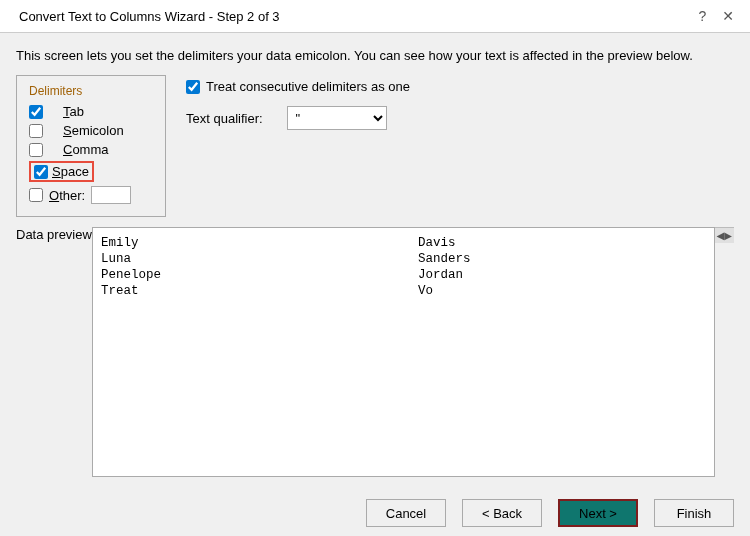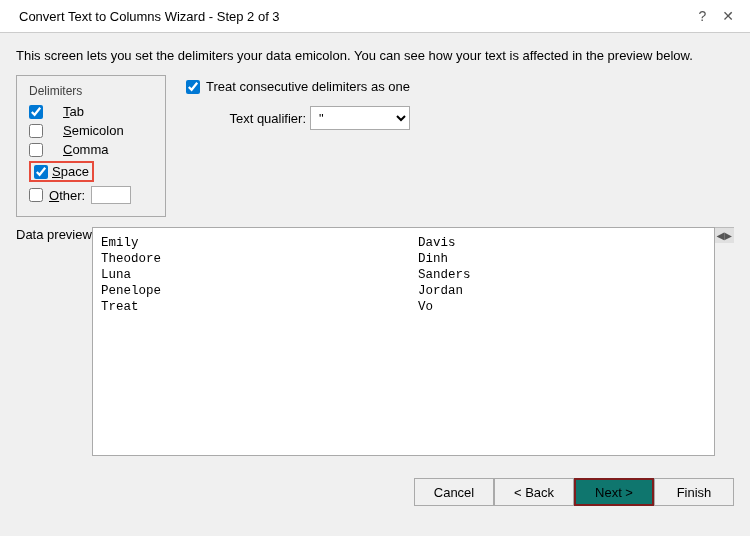--- a/index.html
+++ b/index.html
@@ -69,21 +69,21 @@
     .delimiters-group {
       border: 1px solid #aaa;
       padding: 8px 12px;
       background: #f0f0f0;
       min-width: 150px;
     }
 
     .delimiters-legend {
       font-size: 12px;
       margin-bottom: 6px;
-      color: #404040;
+      color: #a16207;
     }
 
     .checkbox-row {
       display: flex;
       align-items: center;
       gap: 20px;
       margin-bottom: 4px;
     }
 
     .checkbox-row input[type="checkbox"] {
@@ -137,22 +137,21 @@
     .treat-checkbox {
       width: 14px;
       height: 14px;
       accent-color: #0078d4;
       cursor: pointer;
     }
 
     .qualifier-row {
       display: flex;
       align-items: center;
-      gap: 4px;
-      justify-content: flex-end;
+      gap: 24px;
     }
 
     .qualifier-label {
       font-size: 13px;
       white-space: nowrap;
     }
 
     .qualifier-select {
       border: 1px solid #aaa;
       background: #fff;
@@ -209,22 +208,22 @@
 
     .hscroll-arrow {
       font-size: 10px;
       color: #555;
       cursor: pointer;
     }
 
     .button-row {
       display: flex;
       justify-content: flex-end;
-      gap: 0;
-      padding: 8px 16px 30px;
+      gap: 16px;
+      padding: 8px 16px 9px;
       flex-shrink: 0;
     }
 
     .dialog-btn {
       height: 28px;
       min-width: 80px;
       padding: 0 16px;
       border: 1px solid #aaa;
       background: #f0f0f0;
       font-size: 13px;
@@ -306,24 +305,20 @@
   </div>
 
   <div class="data-preview-section">
     <div class="data-preview-label">Data preview</div>
     <div class="data-preview-box">
       <table class="preview-table">
         <tbody id="preview-tbody">
             <tr>
               <td>Emily</td>
               <td>Davis</td>
-            </tr>
-            <tr>
-              <td>Theodore</td>
-              <td>Dinh</td>
             </tr>
             <tr>
               <td>Luna</td>
               <td>Sanders</td>
             </tr>
             <tr>
               <td>Penelope</td>
               <td>Jordan</td>
             </tr>
             <tr>

